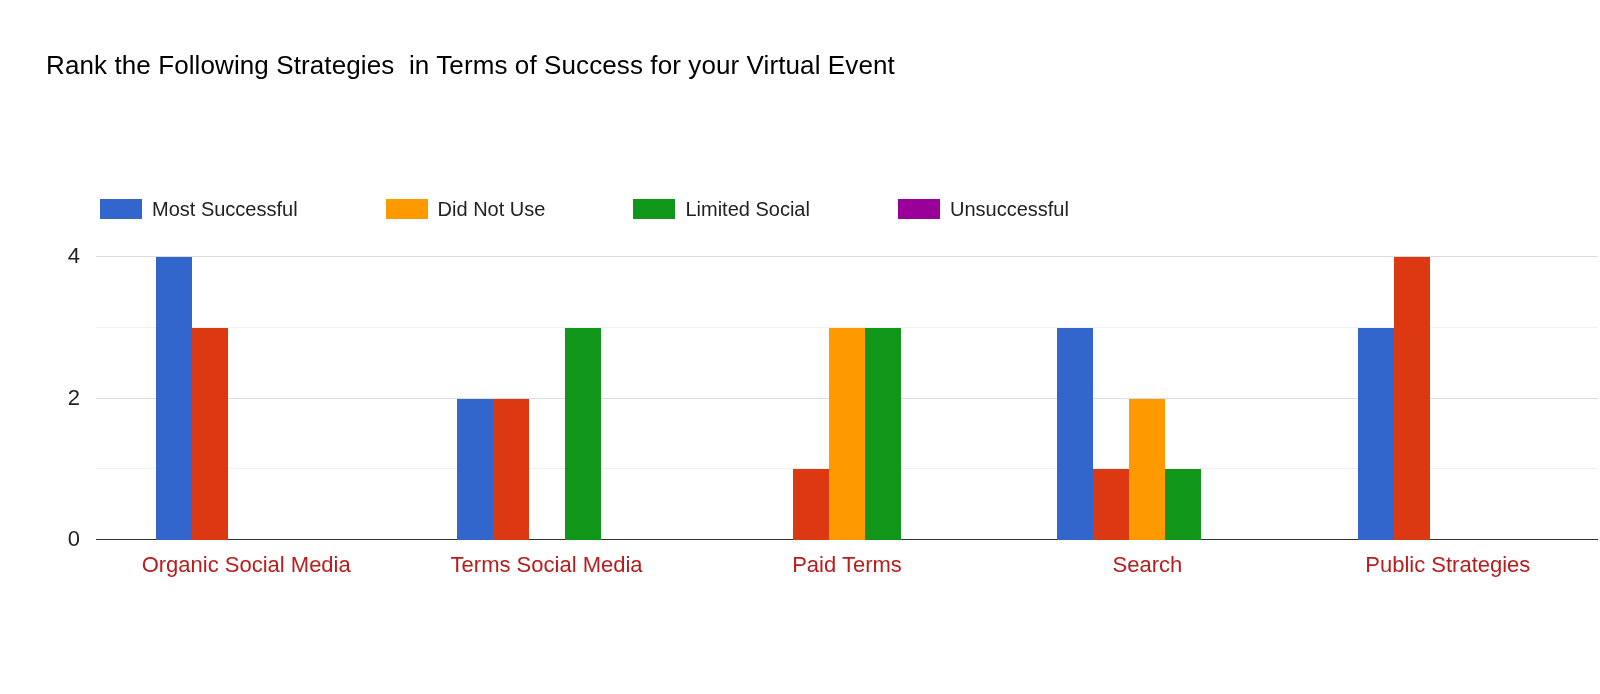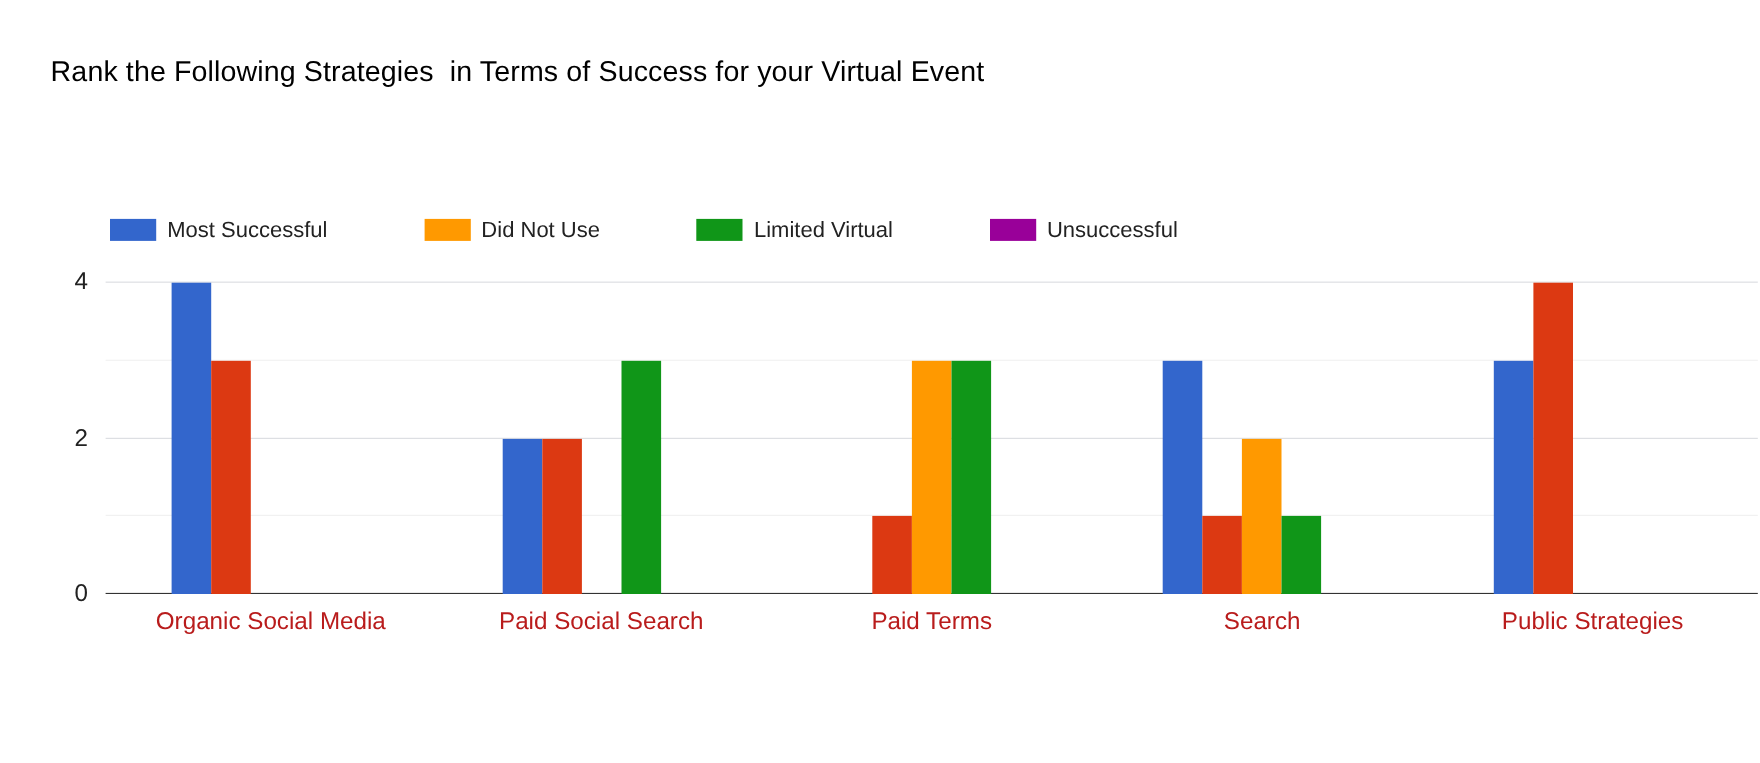--- a/index.html
+++ b/index.html
@@ -135,21 +135,21 @@
       <div class="legend-item">
         <span class="legend-swatch" style="background: rgb(51, 102, 204);"></span>
         <span class="legend-label">Most Successful</span>
       </div>
       <div class="legend-item">
         <span class="legend-swatch" style="background: rgb(255, 153, 0);"></span>
         <span class="legend-label">Did Not Use</span>
       </div>
       <div class="legend-item">
         <span class="legend-swatch" style="background: rgb(16, 150, 24);"></span>
-        <span class="legend-label">Limited Virtual</span>
+        <span class="legend-label">Limited Social</span>
       </div>
       <div class="legend-item">
         <span class="legend-swatch" style="background: rgb(153, 0, 153);"></span>
         <span class="legend-label">Unsuccessful</span>
       </div>
     </div>
 
   <div id="ytick-layer">
       <div class="ytick" style="position: absolute; left: 44px; width: 36px; text-align: right; top: 526px;">0</div>
       <div class="ytick" style="position: absolute; left: 44px; width: 36px; text-align: right; top: 384.5px;">2</div>
@@ -187,19 +187,19 @@
         </div>
         <div class="group" style="left: 0px; width: 1502px;">
           <div class="bar" title="Public Relations — Most Successful: 3" style="left: 1261.8px; height: 212.25px; background: rgb(51, 102, 204);"></div>
           <div class="bar" title="Public Relations — Moderately Successful: 4" style="left: 1297.8px; height: 283px; background: rgb(220, 57, 18);"></div>
         </div>
       </div>
   </div>
 
   <div id="xlabel-layer">
       <div class="xlabel" style="left: 246.2px;">Organic Social Media</div>
-      <div class="xlabel" style="left: 546.6px;">Paid Social Search</div>
+      <div class="xlabel" style="left: 546.6px;">Terms Social Media</div>
       <div class="xlabel" style="left: 847px;">Paid Terms</div>
       <div class="xlabel" style="left: 1147.4px;">Search</div>
       <div class="xlabel" style="left: 1447.8px;">Public Strategies</div>
     </div>
 
 </div>
 
 </body></html>

